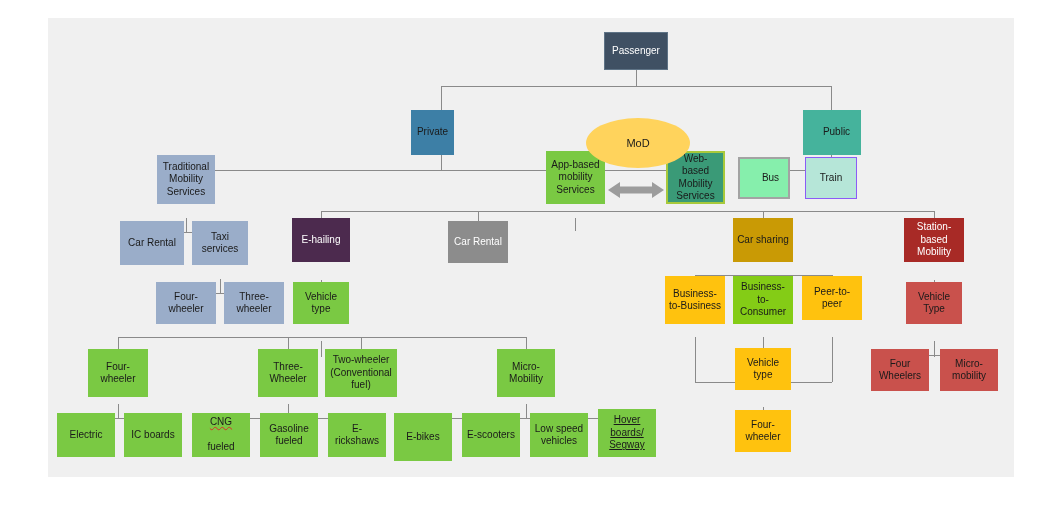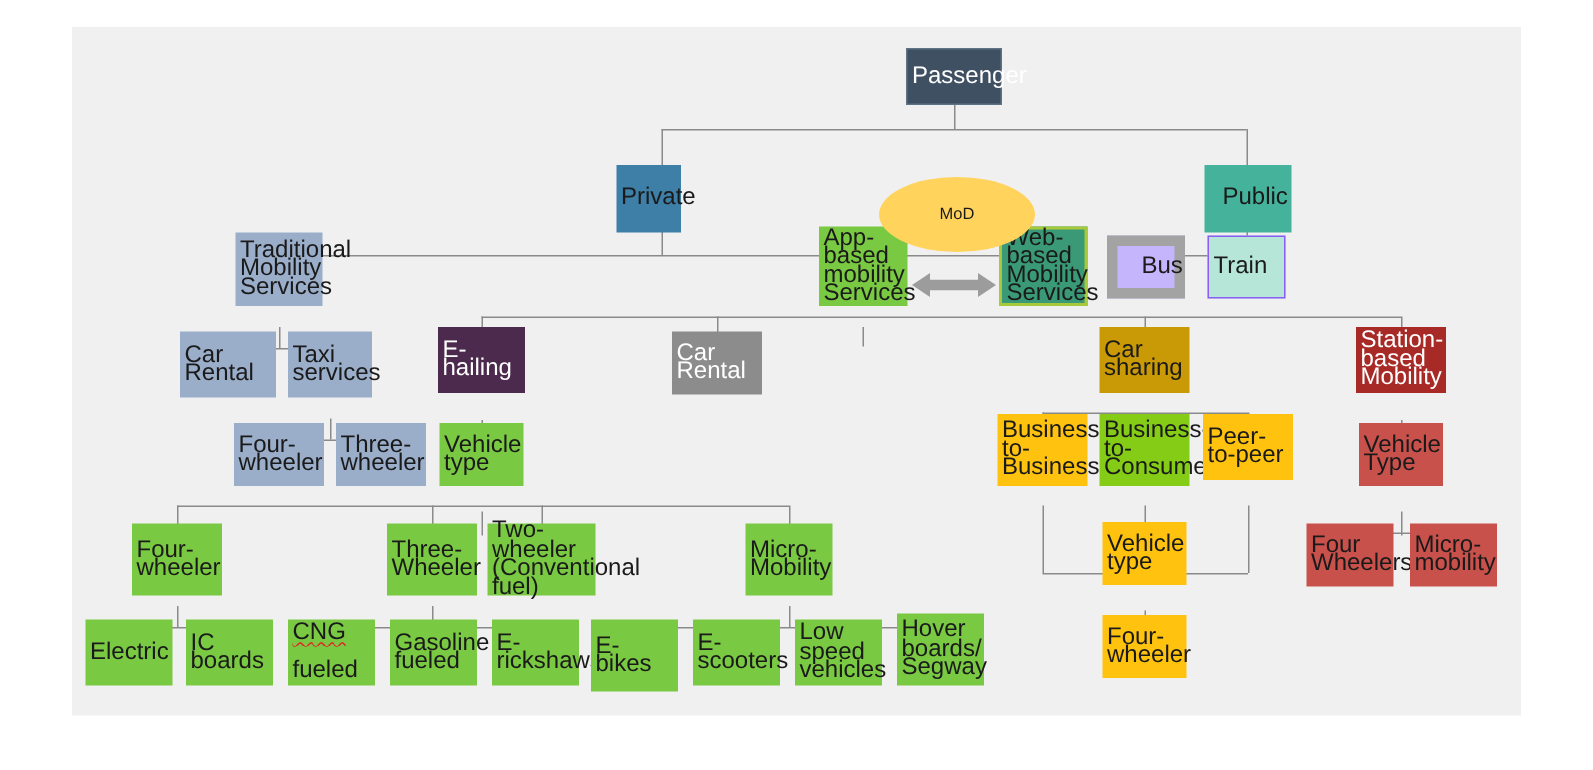--- a/index.html
+++ b/index.html
@@ -1,20 +1,20 @@
 <!DOCTYPE html>
 <html><head>
 <meta charset="utf-8">
 <style>
   html,body{margin:0;padding:0;background:#ffffff;}
   body{font-family:"Liberation Sans","DejaVu Sans",sans-serif;}
   #canvas{position:relative;width:1062px;height:513px;background:#ffffff;overflow:hidden;}
   #board{position:absolute;left:48px;top:18px;width:966px;height:459px;background:#f0f0f0;}
-  .node{position:absolute;box-sizing:border-box;display:flex;align-items:center;justify-content:center;
-        font-size:16px;line-height:12.5px;color:#1a1a1a;padding:2px 3px;z-index:3;}
+  .node{position:absolute;box-sizing:border-box;display:flex;align-items:center;justify-content:center;text-align:center;
+        font-size:10px;line-height:12.5px;color:#1a1a1a;padding:2px 3px;z-index:3;}
   .node span{display:block;width:100%;}
   .ellipse{position:absolute;box-sizing:border-box;display:flex;align-items:center;justify-content:center;text-align:center;
         border-radius:50%;font-size:11px;color:#1a1a1a;z-index:4;}
   .ln{position:absolute;background:#8a8a8a;z-index:1;}
   .lnh{height:1px;}
   .lnv{width:1px;}
   .arrow{position:absolute;z-index:5;}
   .spell{text-decoration:underline;text-decoration-color:#d93025;text-decoration-style:wavy;text-decoration-thickness:1px;}
 </style>
 </head>
@@ -124,21 +124,21 @@
     <div class="node" style="left:618px;top:133px;width:59px;height:53px;background:#3a9a77;border:2px solid #a8c93b;">
       <span>Web-based Mobility Services</span>
       </div>
 
     <div class="arrow" style="left:560px;top:163px;width:56px;height:18px;">
       <svg width="56" height="18" viewBox="0 0 56 18">
         <path d="M0 9 L12 1 L12 5.5 L44 5.5 L44 1 L56 9 L44 17 L44 12.5 L12 12.5 L12 17 Z" fill="#9c9c9c"></path>
       </svg>
     </div>
 
-    <div class="node" style="left:690px;top:139px;width:52px;height:42px;background:#c4b5fd;border:7px solid #a3a3a3;padding-left:16px;">
+    <div class="node" style="left:690px;top:139px;width:52px;height:42px;background:#86efac;border:2px solid #a3a3a3;padding-left:16px;">
       <span>Bus</span>
       </div>
 
     <div class="node" style="left:757px;top:139px;width:52px;height:42px;background:#b6e6d8;border:1px solid #8b5cf6;">
       <span>Train</span>
       </div>
 
     <div class="node" style="left:109px;top:137px;width:58px;height:49px;background:#9aadc9;">
       <span>Traditional Mobility Services</span>
       </div>
@@ -255,18 +255,18 @@
       </div>
 
     <div class="node" style="left:482px;top:395px;width:58px;height:44px;background:#7ac943;">
       <span>Low speed vehicles</span>
       </div>
 
     <div class="node" style="left:414px;top:395px;width:58px;height:44px;background:#7ac943;">
       <span>E-scooters</span>
       </div>
 
-    <div class="node" style="left:550px;top:391px;width:58px;height:48px;background:#7ac943;">
+    <div class="node" style="left:550px;top:391px;width:58px;height:48px;background:#7ac943;text-decoration:underline;">
       <span>Hover boards/ Segway</span>
       </div>
 
   </div>
 </div>
 
 </body></html>

